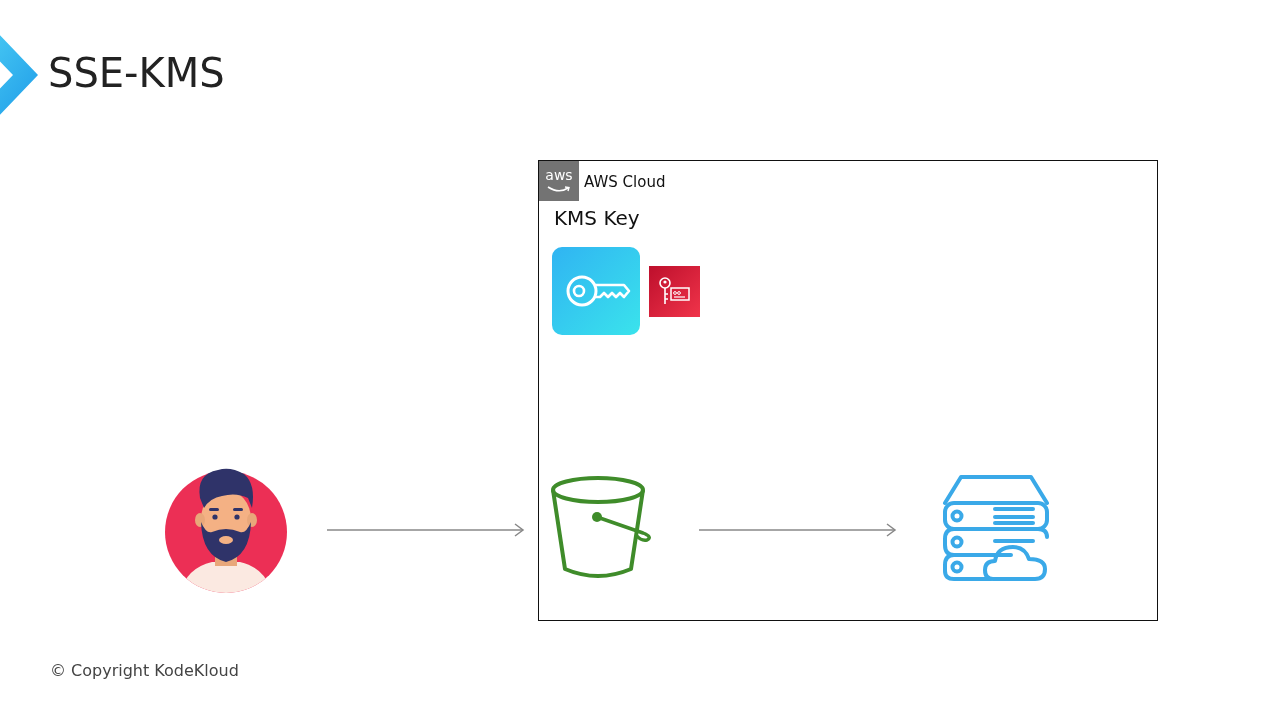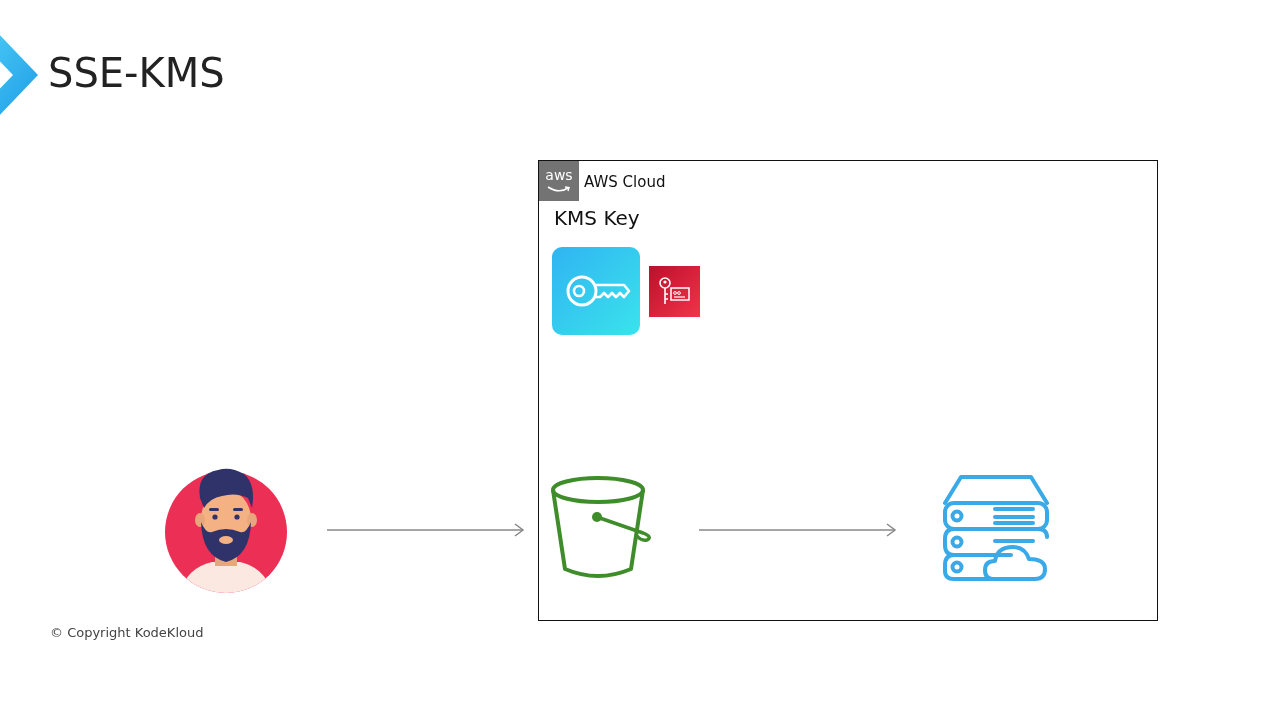--- a/index.html
+++ b/index.html
@@ -33,21 +33,21 @@
     .kms-label {
       position: absolute; left: 15px; top: 45px; font-size: 20px; color: #111;
     }
     .kms-icon { position: absolute; left: 13px; top: 86px; width: 88px; height: 88px; }
     .secret-icon { position: absolute; left: 110px; top: 105px; width: 51px; height: 51px; }
     .bucket-icon { position: absolute; left: 12px; top: 312px; width: 104px; height: 108px; }
     .server-icon { position: absolute; left: 402px; top: 312px; width: 110px; height: 110px; }
     .arrow { position: absolute; height: 14px; }
     .avatar { position: absolute; left: 160px; top: 462px; width: 132px; height: 132px; }
     .copyright {
-      position: absolute; left: 50px; top: 625px; font-size: 13px; color: #444;
+      position: absolute; left: 50px; top: 661px; font-size: 16px; color: #444;
     }
   </style>
 </head>
 <body>
 
 <svg class="chevron" viewBox="0 0 70 90">
   <defs>
     <linearGradient id="chevGrad" x1="0" y1="0" x2="1" y2="1">
       <stop offset="0" stop-color="#4fd1f5"></stop>
       <stop offset="1" stop-color="#1e9be8"></stop>

